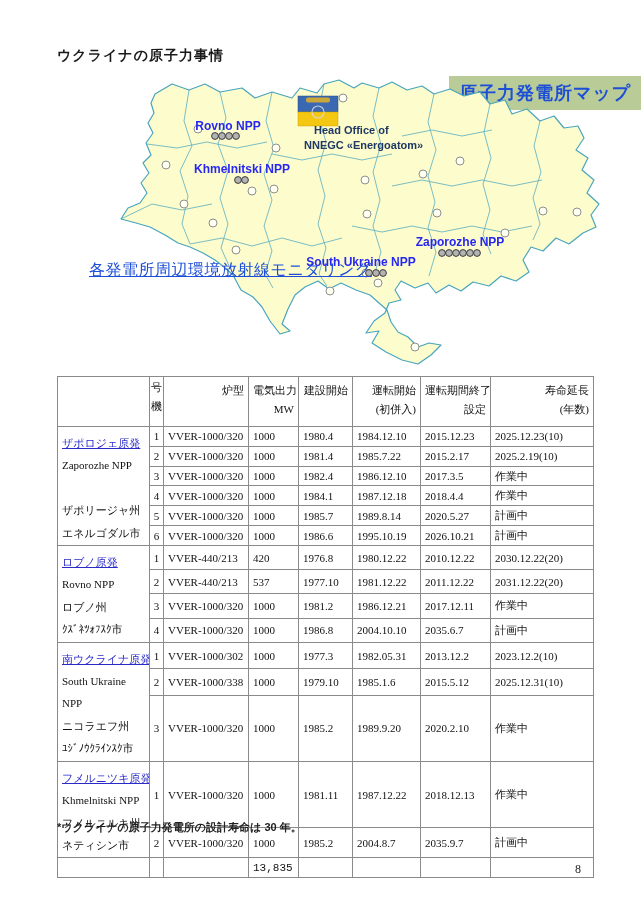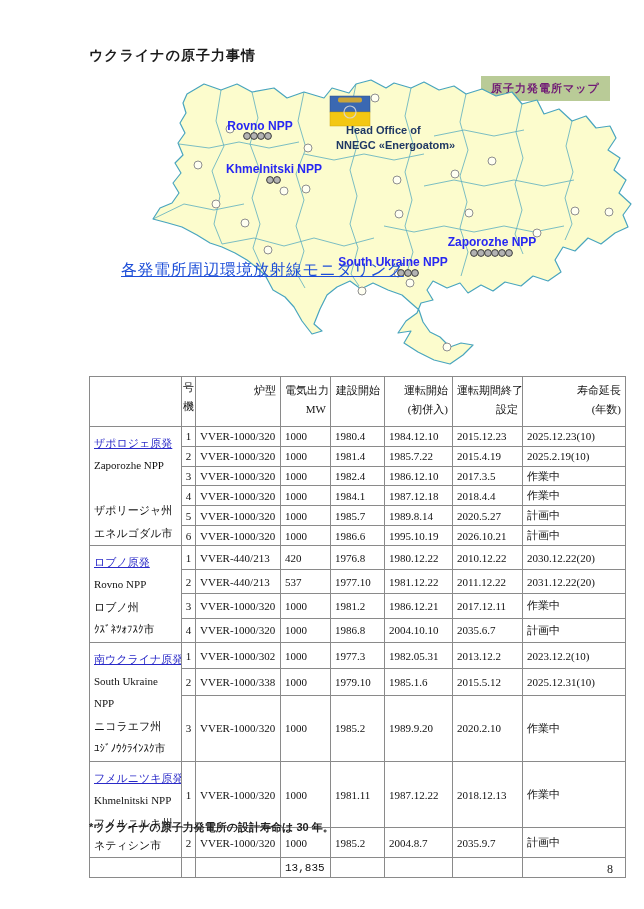--- a/index.html
+++ b/index.html
@@ -1,29 +1,29 @@
 <!DOCTYPE html>
 <html><head>
 <meta charset="utf-8">
 <style>
   html,body{margin:0;padding:0;}
   body{
     width:644px;height:909px;background:#ffffff;position:relative;
     font-family:"Liberation Sans","DejaVu Sans",sans-serif;
     -webkit-font-smoothing:antialiased;
   }
-  .abs{position:absolute;margin-left:32px;}
+  .abs{position:absolute;}
   
   #page-title{
     left:57px;top:47px;font-size:14px;font-weight:bold;color:#1a1a1a;
     letter-spacing:1px;
   }
   #map-badge{
-    left:449px;top:76px;background:#b9cb97;color:#701a75;
-    font-size:11px;font-weight:bold;padding:5px 10px;letter-spacing:1px;
+    left:449px;top:76px;background:#b9cb97;color:#1d4ed8;
+    font-size:18px;font-weight:bold;padding:5px 10px;letter-spacing:1px;
   }
   
   #map-wrap{left:92px;top:76px;width:510px;height:292px;}
   #monitor-link{
     left:89px;top:260px;font-size:16px;color:#1d4ed8;
     text-decoration:underline;cursor:pointer;letter-spacing:0.5px;
   }
   
   #reactor-table-wrap{left:57px;top:376px;}
   table{border-collapse:collapse;table-layout:fixed;width:536px;
@@ -205,21 +205,21 @@
           <td>1984.12.10</td>
           <td>2015.12.23</td>
           <td>2025.12.23(10)</td>
         </tr>
         <tr style="height: 19.7px;">
           <td class="unit-col">2</td>
           <td>VVER-1000/320</td>
           <td>1000</td>
           <td>1981.4</td>
           <td>1985.7.22</td>
-          <td>2015.4.19</td>
+          <td>2015.2.17</td>
           <td>2025.2.19(10)</td>
         </tr>
         <tr style="height: 19.7px;">
           <td class="unit-col">3</td>
           <td>VVER-1000/320</td>
           <td>1000</td>
           <td>1982.4</td>
           <td>1986.12.10</td>
           <td>2017.3.5</td>
           <td>作業中</td>

